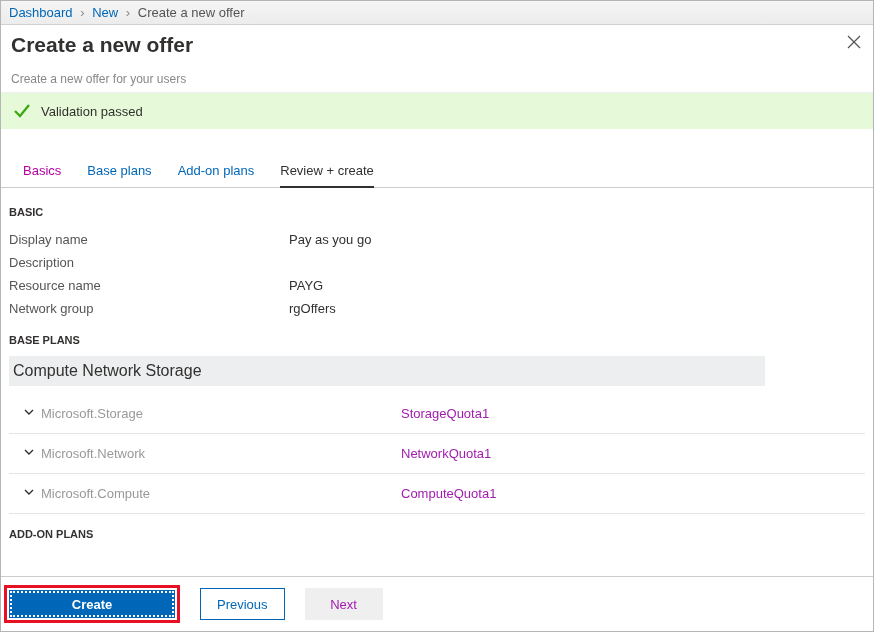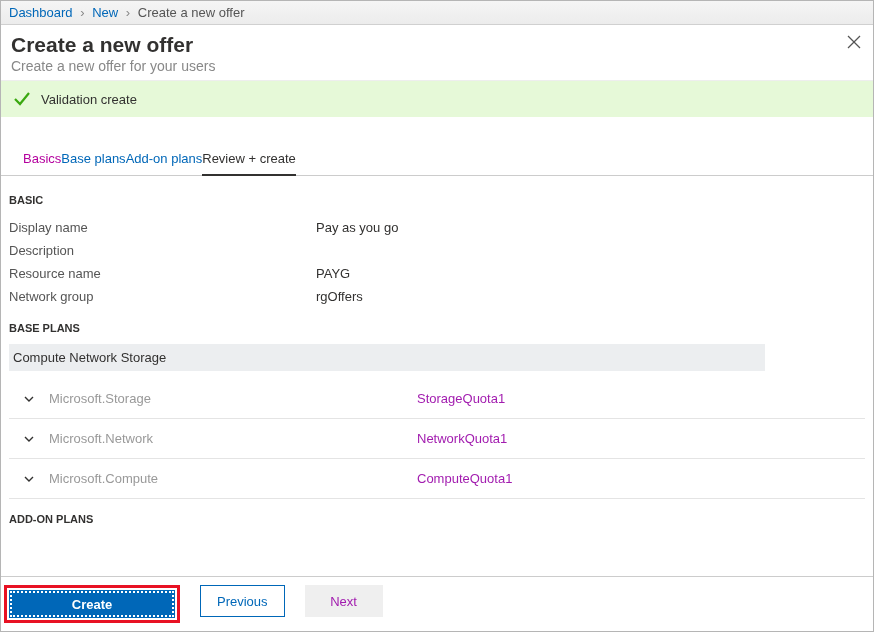--- a/index.html
+++ b/index.html
@@ -39,23 +39,23 @@
     position: relative;
     border-bottom: 1px solid #eee;
   }
   .header h1 {
     margin: 0;
     font-size: 21px;
     font-weight: 600;
     color: #323130;
   }
   .header .subtitle {
-    font-size: 14px;
+    font-size: 12px;
     color: #888;
-    margin-top: 1px;
+    margin-top: 15px;
   }
   .close-btn {
     position: absolute;
     top: 10px; right: 12px;
     cursor: pointer;
     color: #555;
     font-size: 16px;
   }
   .validation-bar {
     background: #e6f9d8;
@@ -67,20 +67,21 @@
     color: #323130;
   }
   .validation-bar .check {
     color: #3aa810;
     font-size: 17px;
     font-weight: bold;
   }
   .tabs {
     border-bottom: 1px solid #ccc;
     display: flex;
+    gap: 26px;
     padding: 0 22px;
     margin-top: 28px;
     font-size: 13px;
   }
   .tab {
     padding: 6px 0 8px 0;
     cursor: pointer;
     color: #0067b8;
   }
   .tab.pink { color: #b4009e; }
@@ -99,58 +100,57 @@
     font-weight: 700;
     color: #323130;
     margin: 6px 0 10px 0;
     text-transform: uppercase;
   }
   .kv {
     display: flex;
     font-size: 13px;
     color: #555;
     padding: 4px 0;
-    gap: 27px;
   }
   .kv .k { width: 280px; }
   .kv .v { color: #323130; }
   .plan-title-row {
     background: #eceef0;
     padding: 6px 4px;
-    font-size: 13px;
+    font-size: 16px;
     color: #323130;
     margin-right: 100px;
   }
   .plan-list { margin: 8px 0 6px 0; }
   .plan-row {
     display: flex;
-    align-items: center;
+    align-items: flex-start;
     padding: 12px 0 12px 14px;
     border-bottom: 1px solid #e4e4e4;
     font-size: 13px;
-    gap: 8px;
   }
   .plan-row .chev {
     width: 18px;
     color: #323130;
     font-size: 13px;
     cursor: pointer;
   }
   .plan-row .svc {
     color: #999;
     width: 360px;
   }
   .plan-row .quota {
     color: #a21caf;
   }
   .footer {
     border-top: 1px solid #ccc;
     padding: 8px 6px;
     display: flex;
     gap: 20px;
+    align-items: center;
   }
   .btn {
     height: 32px;
     min-width: 78px;
     font-size: 13px;
     padding: 0 16px;
     cursor: pointer;
     border: 1px solid #0067b8;
     background: #fff;
     color: #0067b8;
@@ -202,21 +202,21 @@
       </svg>
     </div>
   </div>
 
   <div class="validation-bar">
     <span class="check">
       <svg width="18" height="18" viewBox="0 0 18 18">
         <path d="M2 9 L7 14 L16 3" stroke="#3aa810" stroke-width="2.2" fill="none"></path>
       </svg>
     </span>
-    <span>Validation create</span>
+    <span>Validation passed</span>
   </div>
 
   <div class="tabs">
     <div class="tab pink">Basics</div>
     <div class="tab">Base plans</div>
     <div class="tab">Add-on plans</div>
     <div class="tab active">Review + create</div>
   </div>
 
   <div class="content">

